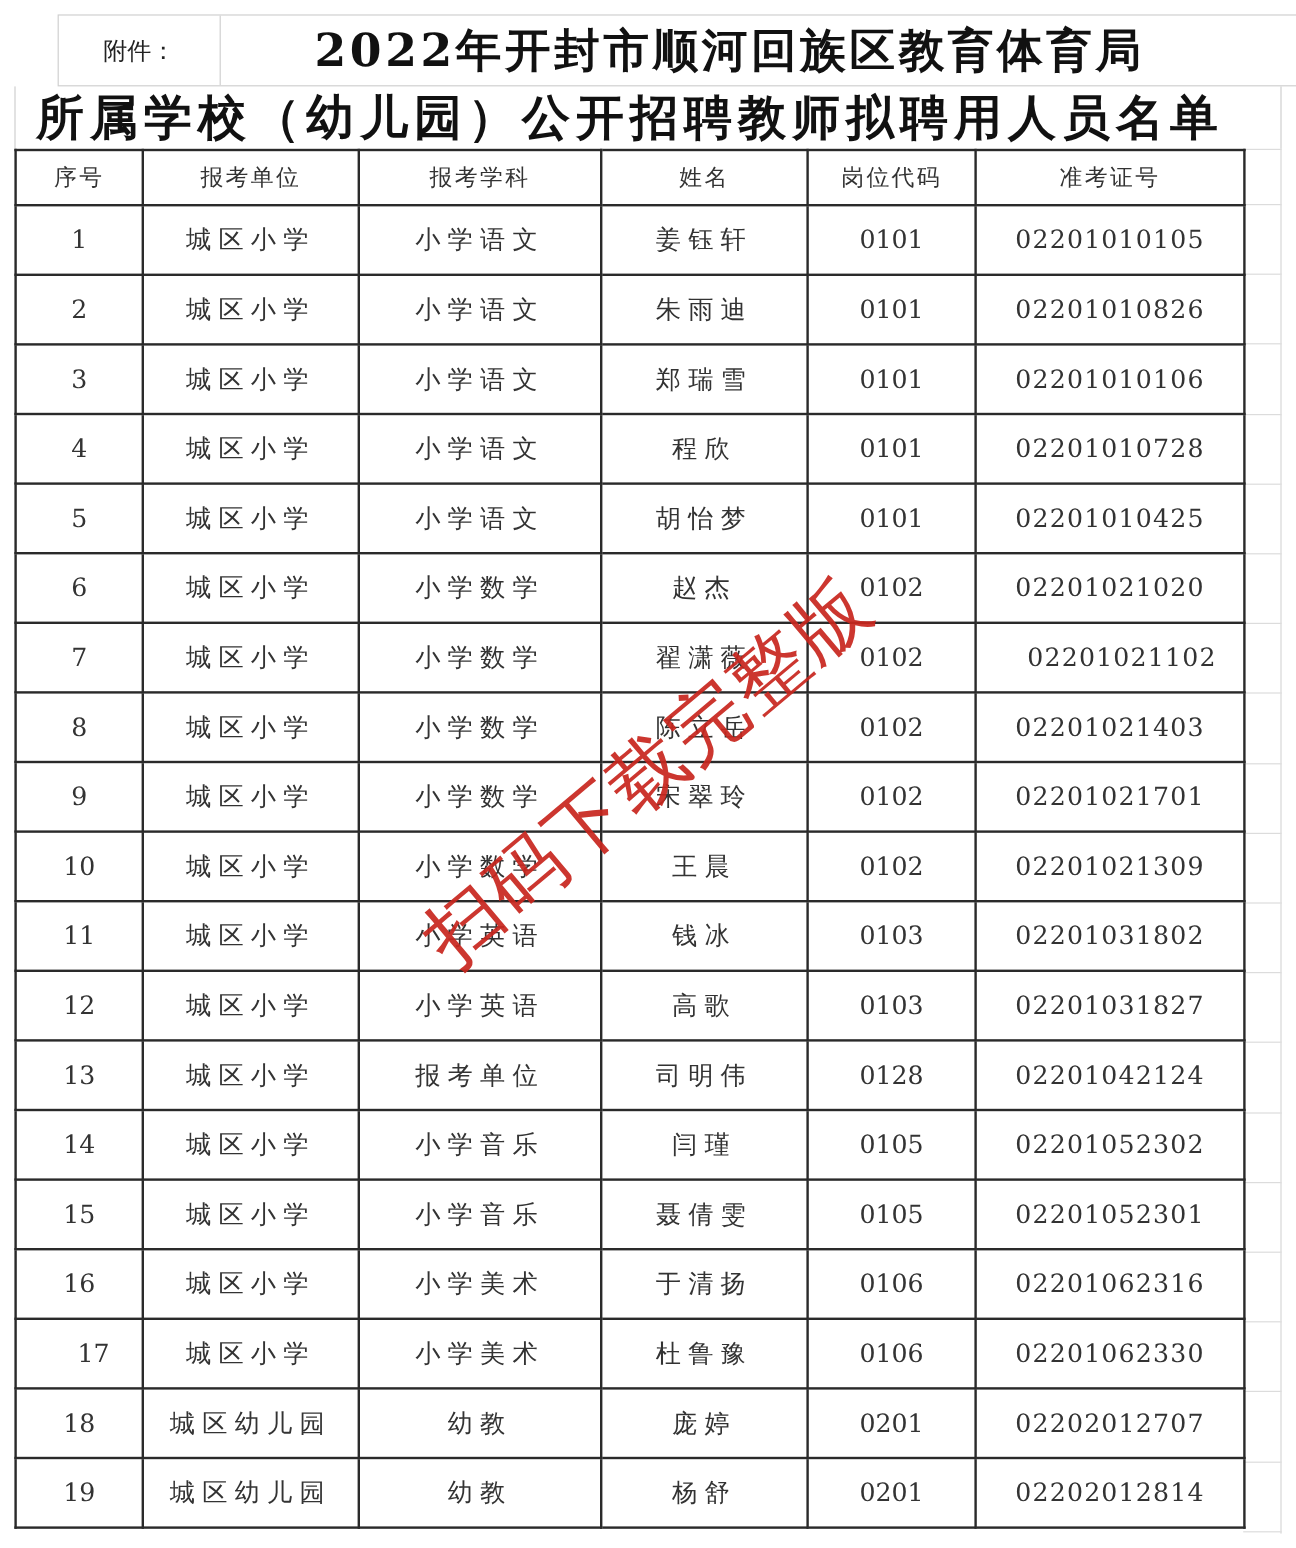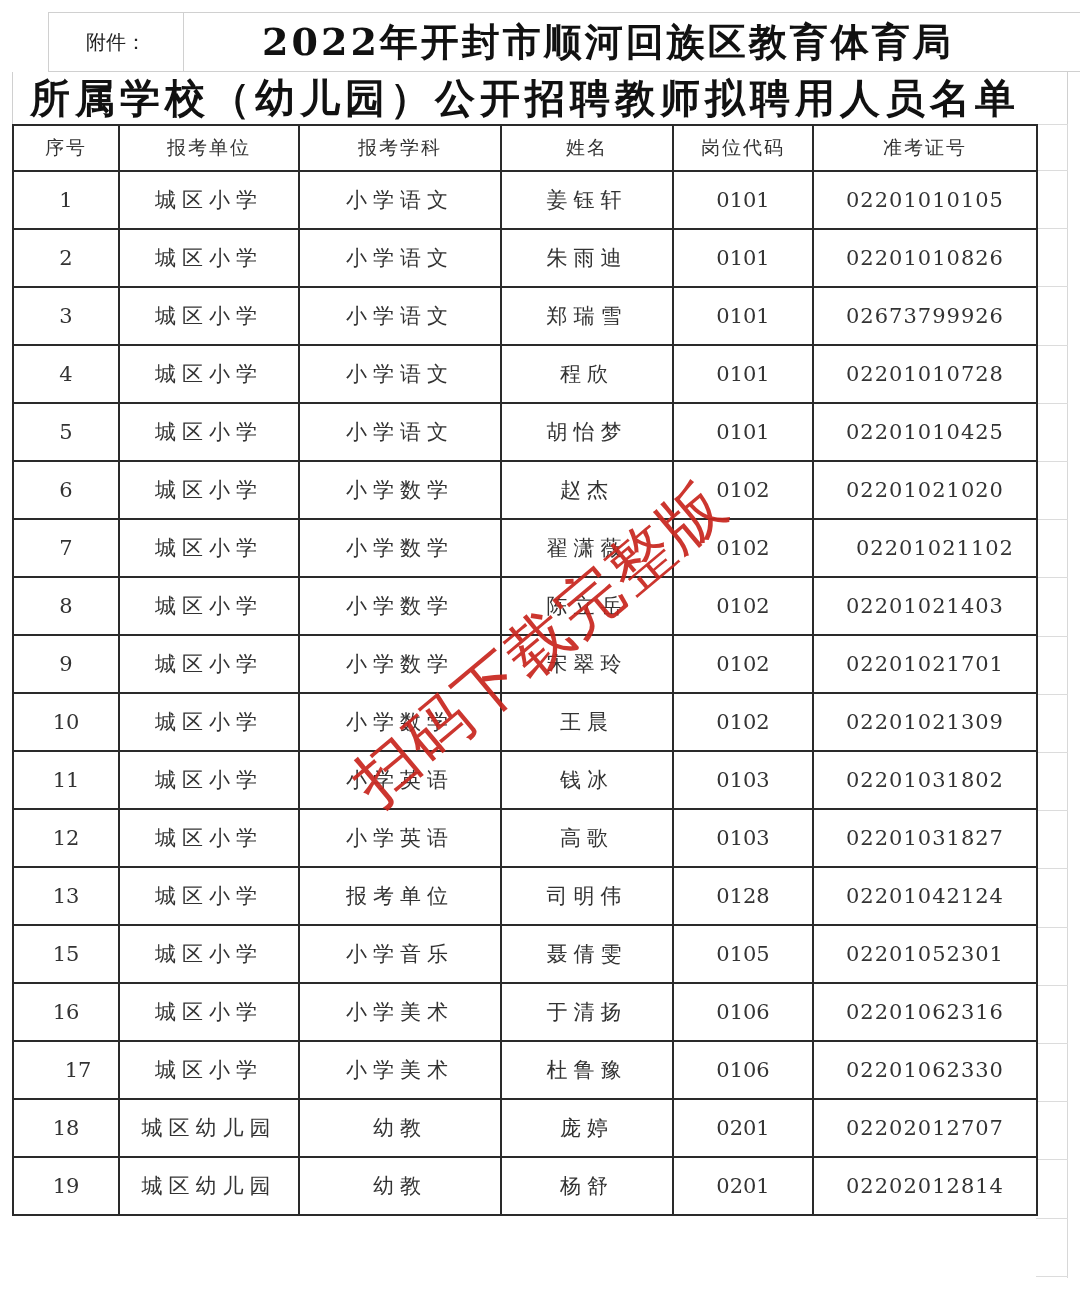--- a/index.html
+++ b/index.html
@@ -109,21 +109,21 @@
         <td class="name" style="border-color: rgb(42, 42, 42);">朱雨迪</td>
         <td class="code" style="border-color: rgb(42, 42, 42);">0101</td>
         <td class="ticket" style="border-color: rgb(42, 42, 42);">02201010826</td>
       </tr>
       <tr>
         <td class="seq" style="border-color: rgb(42, 42, 42);">3</td>
         <td class="unit" style="border-color: rgb(42, 42, 42);">城区小学</td>
         <td class="subject" style="border-color: rgb(42, 42, 42);">小学语文</td>
         <td class="name" style="border-color: rgb(42, 42, 42);">郑瑞雪</td>
         <td class="code" style="border-color: rgb(42, 42, 42);">0101</td>
-        <td class="ticket" style="border-color: rgb(42, 42, 42);">02673799926</td>
+        <td class="ticket" style="border-color: rgb(42, 42, 42);">02201010106</td>
       </tr>
       <tr>
         <td class="seq" style="border-color: rgb(42, 42, 42);">4</td>
         <td class="unit" style="border-color: rgb(42, 42, 42);">城区小学</td>
         <td class="subject" style="border-color: rgb(42, 42, 42);">小学语文</td>
         <td class="name" style="border-color: rgb(42, 42, 42);">程欣</td>
         <td class="code" style="border-color: rgb(42, 42, 42);">0101</td>
         <td class="ticket" style="border-color: rgb(42, 42, 42);">02201010728</td>
       </tr>
       <tr>
@@ -190,20 +190,28 @@
         <td class="code" style="border-color: rgb(42, 42, 42);">0103</td>
         <td class="ticket" style="border-color: rgb(42, 42, 42);">02201031827</td>
       </tr>
       <tr>
         <td class="seq" style="border-color: rgb(42, 42, 42);">13</td>
         <td class="unit" style="border-color: rgb(42, 42, 42);">城区小学</td>
         <td class="subject" style="border-color: rgb(42, 42, 42);">报考单位</td>
         <td class="name" style="border-color: rgb(42, 42, 42);">司明伟</td>
         <td class="code" style="border-color: rgb(42, 42, 42);">0128</td>
         <td class="ticket" style="border-color: rgb(42, 42, 42);">02201042124</td>
+      </tr>
+      <tr>
+        <td class="seq" style="border-color: rgb(42, 42, 42);">14</td>
+        <td class="unit" style="border-color: rgb(42, 42, 42);">城区小学</td>
+        <td class="subject" style="border-color: rgb(42, 42, 42);">小学音乐</td>
+        <td class="name" style="border-color: rgb(42, 42, 42);">闫瑾</td>
+        <td class="code" style="border-color: rgb(42, 42, 42);">0105</td>
+        <td class="ticket" style="border-color: rgb(42, 42, 42);">02201052302</td>
       </tr>
       <tr>
         <td class="seq" style="border-color: rgb(42, 42, 42);">15</td>
         <td class="unit" style="border-color: rgb(42, 42, 42);">城区小学</td>
         <td class="subject" style="border-color: rgb(42, 42, 42);">小学音乐</td>
         <td class="name" style="border-color: rgb(42, 42, 42);">聂倩雯</td>
         <td class="code" style="border-color: rgb(42, 42, 42);">0105</td>
         <td class="ticket" style="border-color: rgb(42, 42, 42);">02201052301</td>
       </tr>
       <tr>

